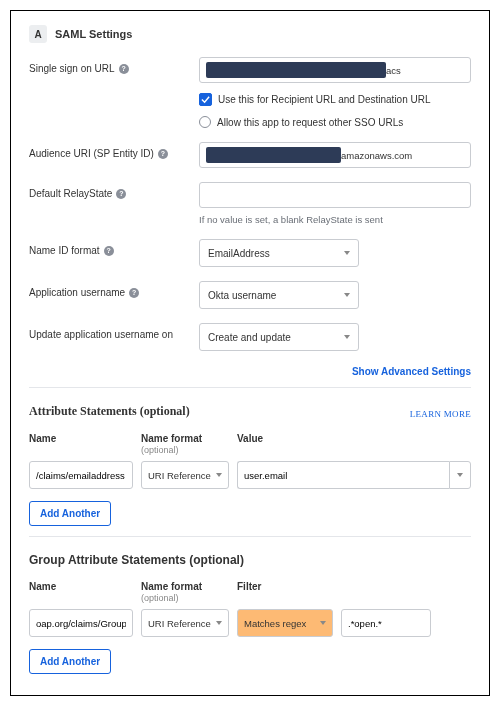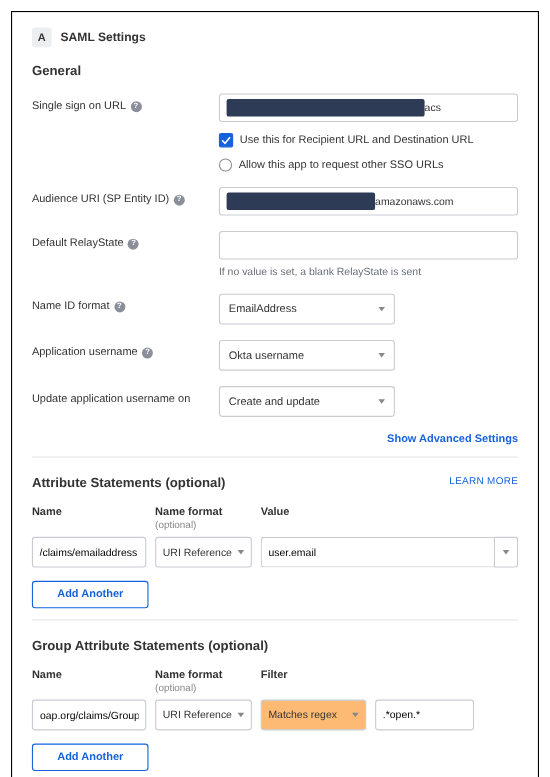--- a/index.html
+++ b/index.html
@@ -175,23 +175,24 @@
     text-align: right;
     margin: 6px 0 10px 0;
   }
   hr.sep {
     border: none;
     border-top: 1px solid #e4e6ea;
     margin: 10px 0 16px 0;
   }
   .section-row {
     display: flex;
-    align-items: flex-start;
+    align-items: flex-end;
     justify-content: space-between;
     margin-bottom: 14px;
+    font-family: Liberation Serif, serif;
   }
   .col-headers {
     display: flex;
     gap: 8px;
     font-size: 10px;
     font-weight: 600;
     color: #333;
     margin-bottom: 6px;
   }
   .col-head.name { width: 104px; }
@@ -276,37 +277,36 @@
     font-family: inherit;
     width: 90px;
     background: #fff;
   }
   .btn-outline {
     border: 1px solid #1662dd;
     color: #1662dd;
     background: #fff;
     font-size: 10px;
     font-weight: 600;
-    padding: 6px 22px;
+    padding: 6px 10px;
     border-radius: 3px;
     cursor: pointer;
   }
   .check-svg { width: 9px; height: 9px; }
 </style>
 </head>
 <body>
 
 <div class="panel">
 
   <div class="panel-header">
     <div class="step-badge">A</div>
     <div class="panel-title">SAML Settings</div>
   </div>
 
-  <div class="section-heading">General</div>
 
   
   <div class="form-row">
     <div class="form-label">
       <span>Single sign on URL</span>
       <span class="help-icon">?</span>
     </div>
     <div class="form-control-area">
       <div class="redacted-input">
         <div class="redact-bar" style="width:180px;"></div>

